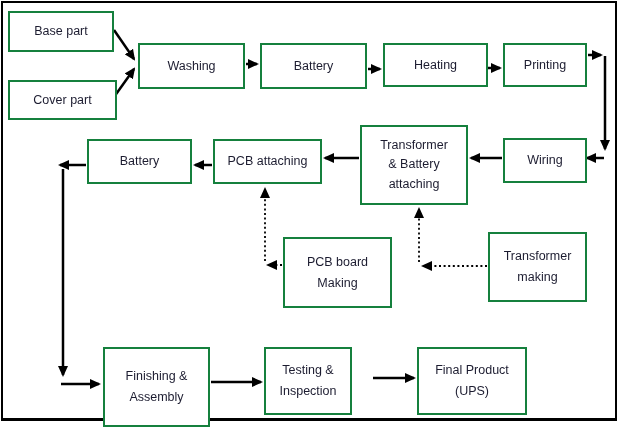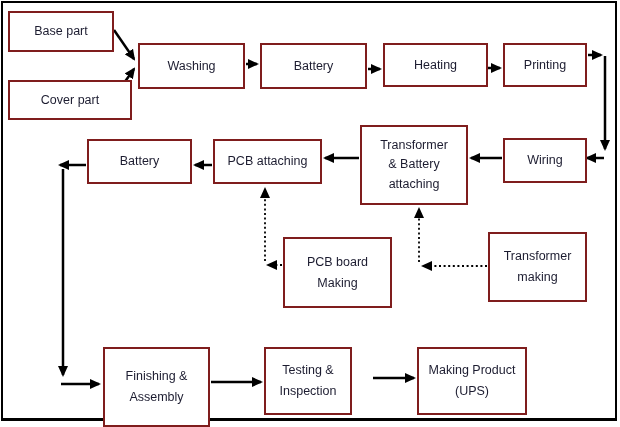--- a/index.html
+++ b/index.html
@@ -2,21 +2,21 @@
 <html><head>
 <meta charset="utf-8">
 <style>
   html,body{margin:0;padding:0;background:#ffffff;}
   body{width:620px;height:427px;position:relative;font-family:"Liberation Sans",sans-serif;}
   .stage{position:absolute;left:0;top:0;width:620px;height:427px;background:#ffffff;overflow:hidden;}
   .frame{position:absolute;left:1px;top:1px;width:612px;height:415px;border:2px solid #000;border-bottom-width:3px;}
   .arrow-layer{position:absolute;left:0;top:0;}
   .node{
     position:absolute;box-sizing:border-box;
-    border:2px solid #7f1d1d;background:#ffffff;
+    border:2px solid #15803d;background:#ffffff;
     display:flex;align-items:center;justify-content:center;
     text-align:center;font-size:12.5px;color:#1c1c30;
     line-height:1.65;white-space:pre-line;
   }
 </style>
 </head>
 <body>
 
 <div class="stage">
   <div class="frame"></div>
@@ -45,34 +45,34 @@
     <line x1="211" y1="382" x2="261" y2="382" stroke="#000" stroke-width="2.5" marker-end="url(#ah)"></line>
     <line x1="373" y1="378" x2="414" y2="378" stroke="#000" stroke-width="2.5" marker-end="url(#ah)"></line>
 
     <line x1="282" y1="265" x2="268" y2="265" stroke="#000" stroke-width="1.8" stroke-dasharray="2 2.6" marker-end="url(#ah)"></line>
     <line x1="265" y1="261" x2="265" y2="189" stroke="#000" stroke-width="1.8" stroke-dasharray="2 2.6" marker-end="url(#ah)"></line>
     <line x1="487" y1="266" x2="423" y2="266" stroke="#000" stroke-width="1.8" stroke-dasharray="2 2.6" marker-end="url(#ah)"></line>
     <line x1="419" y1="262" x2="419" y2="209" stroke="#000" stroke-width="1.8" stroke-dasharray="2 2.6" marker-end="url(#ah)"></line>
   </svg>
 
   <div class="node" style="left:8px;top:11px;width:106px;height:41px"><span>Base part</span></div>
-  <div class="node" style="left:8px;top:80px;width:124px;height:40px"><span>Cover part</span></div>
+  <div class="node" style="left:8px;top:80px;width:109px;height:40px"><span>Cover part</span></div>
   <div class="node" style="left:138px;top:43px;width:107px;height:46px"><span>Washing</span></div>
   <div class="node" style="left:260px;top:43px;width:107px;height:46px"><span>Battery</span></div>
   <div class="node" style="left:383px;top:43px;width:105px;height:44px"><span>Heating</span></div>
   <div class="node" style="left:503px;top:43px;width:84px;height:44px"><span>Printing</span></div>
   <div class="node" style="left:503px;top:138px;width:84px;height:45px"><span>Wiring</span></div>
   <div class="node" style="left:360px;top:125px;width:108px;height:80px;line-height:1.55"><span>Transformer
 &amp; Battery
 attaching</span></div>
   <div class="node" style="left:213px;top:139px;width:109px;height:45px"><span>PCB attaching</span></div>
   <div class="node" style="left:87px;top:139px;width:105px;height:45px"><span>Battery</span></div>
   <div class="node" style="left:283px;top:237px;width:109px;height:71px"><span>PCB board
 Making</span></div>
   <div class="node" style="left:488px;top:232px;width:99px;height:70px"><span>Transformer
 making</span></div>
   <div class="node" style="left:103px;top:347px;width:107px;height:80px"><span>Finishing &amp;
 Assembly</span></div>
   <div class="node" style="left:264px;top:347px;width:88px;height:68px"><span>Testing &amp;
 Inspection</span></div>
-  <div class="node" style="left:417px;top:347px;width:110px;height:68px"><span>Making Product
+  <div class="node" style="left:417px;top:347px;width:110px;height:68px"><span>Final Product
 (UPS)</span></div>
 </div>
 
 </body></html>

